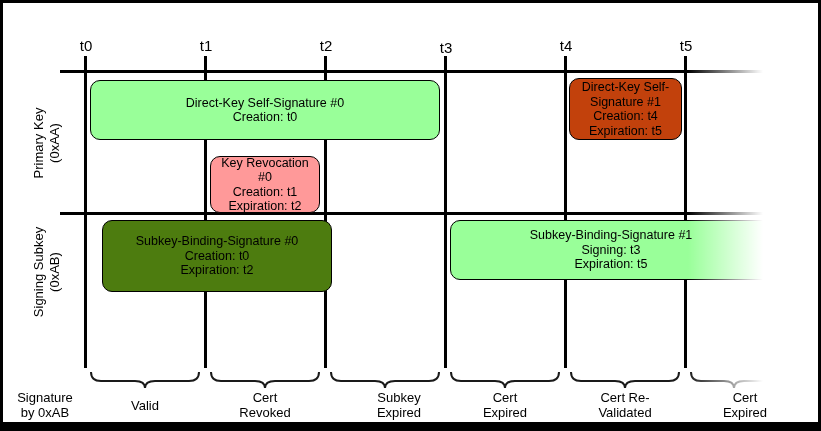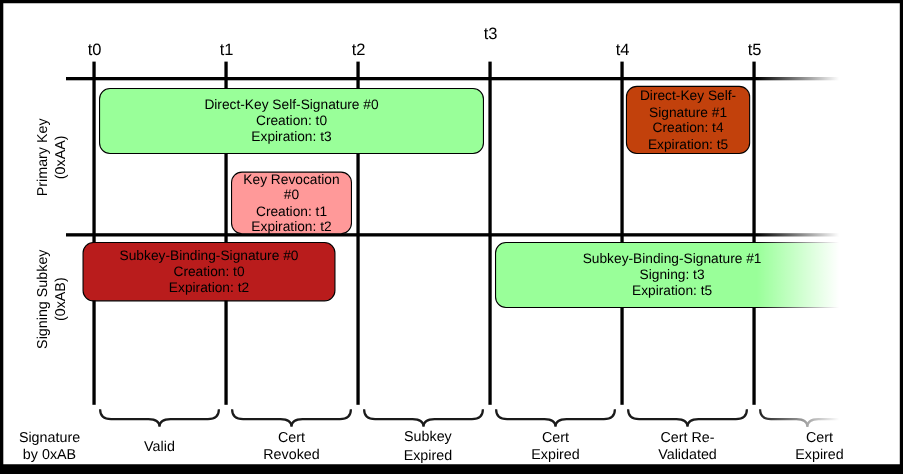--- a/index.html
+++ b/index.html
@@ -128,52 +128,51 @@
   <div class="vline" style="left:84px; top:56px; height:312px;"></div>
   <div class="vline" style="left:204px; top:56px; height:312px;"></div>
   <div class="vline" style="left:324px; top:56px; height:312px;"></div>
   <div class="vline" style="left:444px; top:56px; height:312px;"></div>
   <div class="vline" style="left:564px; top:56px; height:312px;"></div>
   <div class="vline" style="left:684px; top:56px; height:312px;"></div>
 
   <div class="tick-label" style="left:66px; top:38px;">t0</div>
   <div class="tick-label" style="left:186px; top:38px;">t1</div>
   <div class="tick-label" style="left:306px; top:38px;">t2</div>
-  <div class="tick-label" style="left:426px; top:23px;">t3</div>
+  <div class="tick-label" style="left:426px; top:40px;">t3</div>
   <div class="tick-label" style="left:546px; top:38px;">t4</div>
   <div class="tick-label" style="left:666px; top:38px;">t5</div>
 
   <div class="row-label" style="left:-32px; top:126px;">
     <span>Primary Key</span>
     <span>(0xAA)</span>
   </div>
   <div class="row-label" style="left:-32px; top:255px;">
     <span>Signing Subkey</span>
     <span>(0xAB)</span>
   </div>
 
   <div class="sigbox" style="left: 90px; top: 80px; width: 350px; height: 60px; background-color: rgb(153, 255, 153);">
     <div>Direct-Key Self-Signature #0</div>
     <div>Creation: t0</div>
-    <div>Expiration: t3</div>
   </div>
 
   <div class="sigbox" style="left: 210px; top: 156px; width: 110px; height: 57px; background-color: rgb(255, 153, 153);">
     <div>Key Revocation #0</div>
     <div>Creation: t1</div>
     <div>Expiration: t2</div>
   </div>
 
   <div class="sigbox" style="left: 569px; top: 78px; width: 113px; height: 62px; background-color: #c2410c;">
     <div>Direct-Key Self-Signature #1</div>
     <div>Creation: t4</div>
     <div>Expiration: t5</div>
   </div>
 
-  <div class="sigbox" style="left: 75px; top: 220px; width: 230px; height: 54px; background-color: #b91c1c;">
+  <div class="sigbox" style="left: 102px; top: 220px; width: 230px; height: 72px; background-color: #4d7c0f;">
     <div>Subkey-Binding-Signature #0</div>
     <div>Creation: t0</div>
     <div>Expiration: t2</div>
   </div>
 
   <div class="sigbox" style="left: 450px; top: 220px; width: 322px; height: 60px; background-color: rgb(153, 255, 153);">
     <div>Subkey-Binding-Signature #1</div>
     <div>Signing: t3</div>
     <div>Expiration: t5</div>
   </div>
@@ -210,21 +209,21 @@
   </div>
 
   <div class="interval-label" style="left:90px;">
     <span>Valid</span>
     <span></span>
   </div>
   <div class="interval-label" style="left:210px;">
     <span>Cert</span>
     <span>Revoked</span>
   </div>
-  <div class="interval-label" style="left:334px;justify-content:space-between;">
+  <div class="interval-label" style="left:344px;">
     <span>Subkey</span>
     <span>Expired</span>
   </div>
   <div class="interval-label" style="left:450px;">
     <span>Cert</span>
     <span>Expired</span>
   </div>
   <div class="interval-label" style="left:570px;">
     <span>Cert Re-</span>
     <span>Validated</span>

